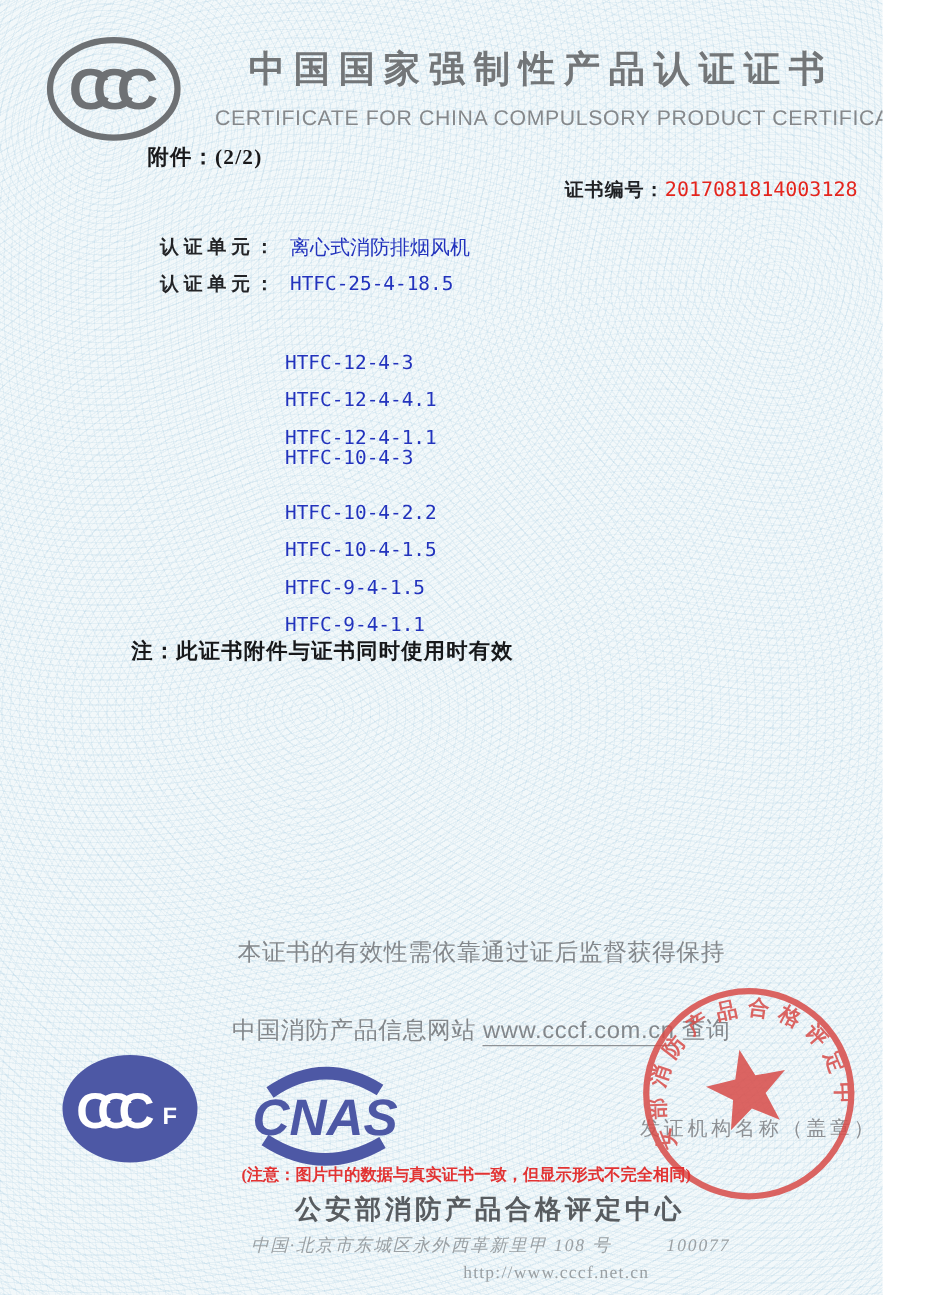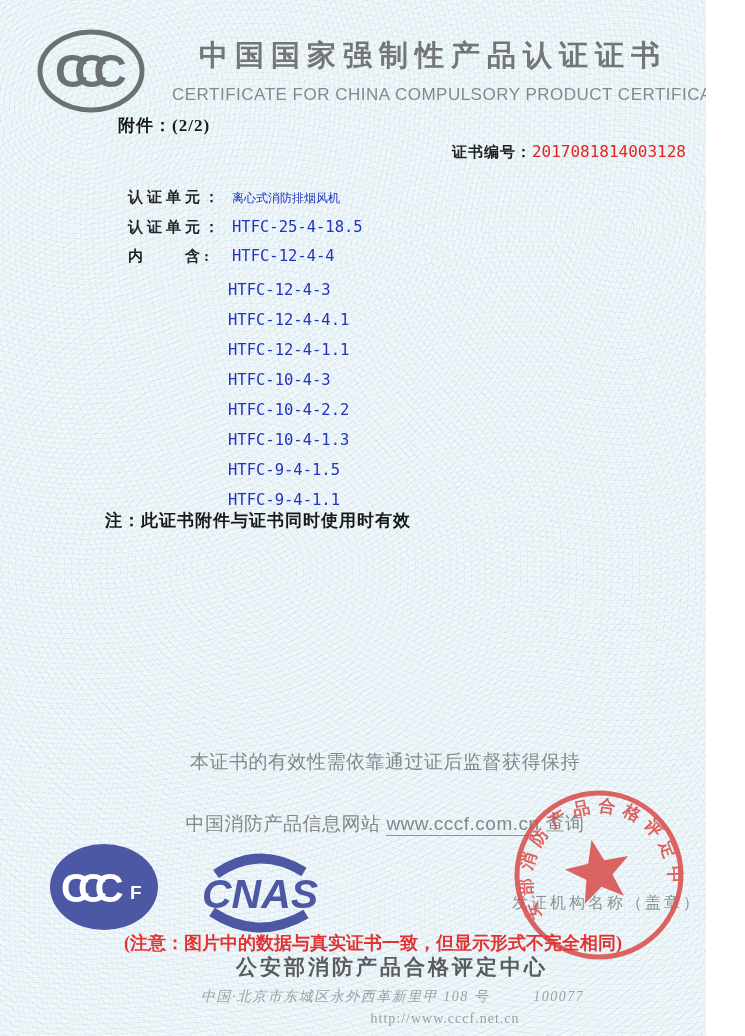--- a/index.html
+++ b/index.html
@@ -50,21 +50,21 @@
   
   .cnas-block { left:348px; top:849px; color:#7f8285; font-size:15px; line-height:19px;
                 font-family:"Liberation Sans","DejaVu Sans",sans-serif; }
   .cnas-block .cn { letter-spacing:3px; }
 
   .issuer-label { left:512px; top:893px; font-size:16px; color:#8d9094; letter-spacing:3px; white-space:nowrap; }
 
   .stamp { left:508px; top:784px; transform:rotate(-12deg); }
 
   
-  .notice { left:8px; width:730px; top:931px; text-align:center; font-size:18px; font-weight:bold; color:#e23333; white-space:nowrap; }
+  .notice { left:8px; width:730px; top:931px; text-align:center; font-size:13px; font-weight:bold; color:#e23333; white-space:nowrap; }
   .orgname { left:35px; width:714px; top:953px; text-align:center; font-size:21px; font-weight:bold; color:#585c60; letter-spacing:3px; }
   .address { left:0; width:745px; top:988px; text-align:center; font-size:14px; font-style:italic; color:#9aa0a4; letter-spacing:1.5px; white-space:nowrap;padding-left:40px; }
   .address .post { margin-left:44px; }
   .website { left:150px; width:590px; top:1011px; text-align:center; font-size:14px; color:#9aa0a4; letter-spacing:1px; }
 </style>
 </head>
 <body>
 
 <div class="cert">
 
@@ -79,37 +79,33 @@
   </div>
 
   <div class="abs attachment">附件：(2/2)</div>
 
   <div class="abs certno">
     <span class="lbl">证书编号：</span><span class="val">2017081814003128</span>
   </div>
 
   <div class="frow" style="top:188px">
     <span class="flabel">认证单元：</span>
-    <span class="fvalue" style="font-family:'Liberation Serif',serif;font-size:12px">离心式消防排烟风机</span>
+    <span class="fvalue" style="font-family:'Liberation Serif',serif;font-size:16px">离心式消防排烟风机</span>
   </div>
   <div class="frow" style="top:218px">
     <span class="flabel">认证单元：</span>
     <span class="fvalue">HTFC-25-4-18.5</span>
   </div>
-  <div class="frow" style="top:247px">
-    <span class="flabel">内　　含:</span>
-    <span class="fvalue">HTFC-12-4-4</span>
-  </div>
 
   <span class="model" style="top:281px">HTFC-12-4-3</span>
   <span class="model" style="top:311px">HTFC-12-4-4.1</span>
   <span class="model" style="top:341px">HTFC-12-4-1.1</span>
-  <span class="model" style="top:371px">HTFC-10-4-3</span>
+  <span class="model" style="top:357px">HTFC-10-4-3</span>
   <span class="model" style="top:401px">HTFC-10-4-2.2</span>
-  <span class="model" style="top:431px">HTFC-10-4-1.3</span>
+  <span class="model" style="top:431px">HTFC-10-4-1.5</span>
   <span class="model" style="top:461px">HTFC-9-4-1.5</span>
   <span class="model" style="top:491px">HTFC-9-4-1.1</span>
 
   <div class="abs note">注：此证书附件与证书同时使用时有效</div>
 
   <div class="abs verify" style="top:749px">本证书的有效性需依靠通过证后监督获得保持</div>
   <div class="abs verify" style="top:811px">
     <span>中国消防产品信息网站</span>
     <span class="url">www.cccf.com.cn</span>
     <span>查询</span>

